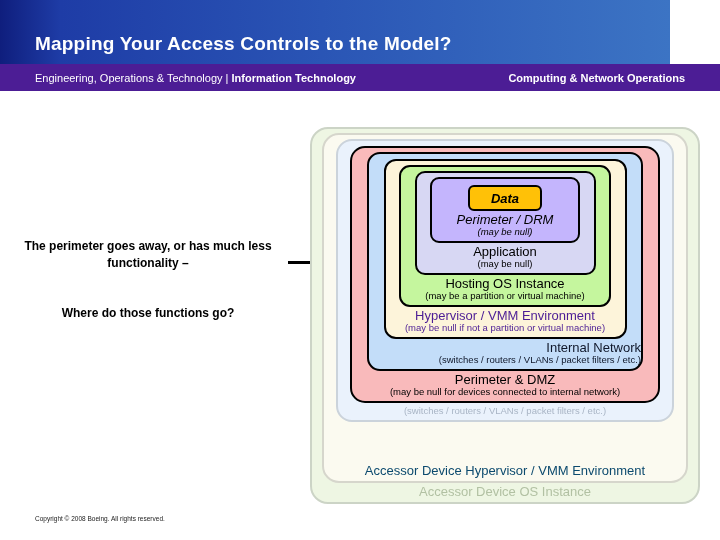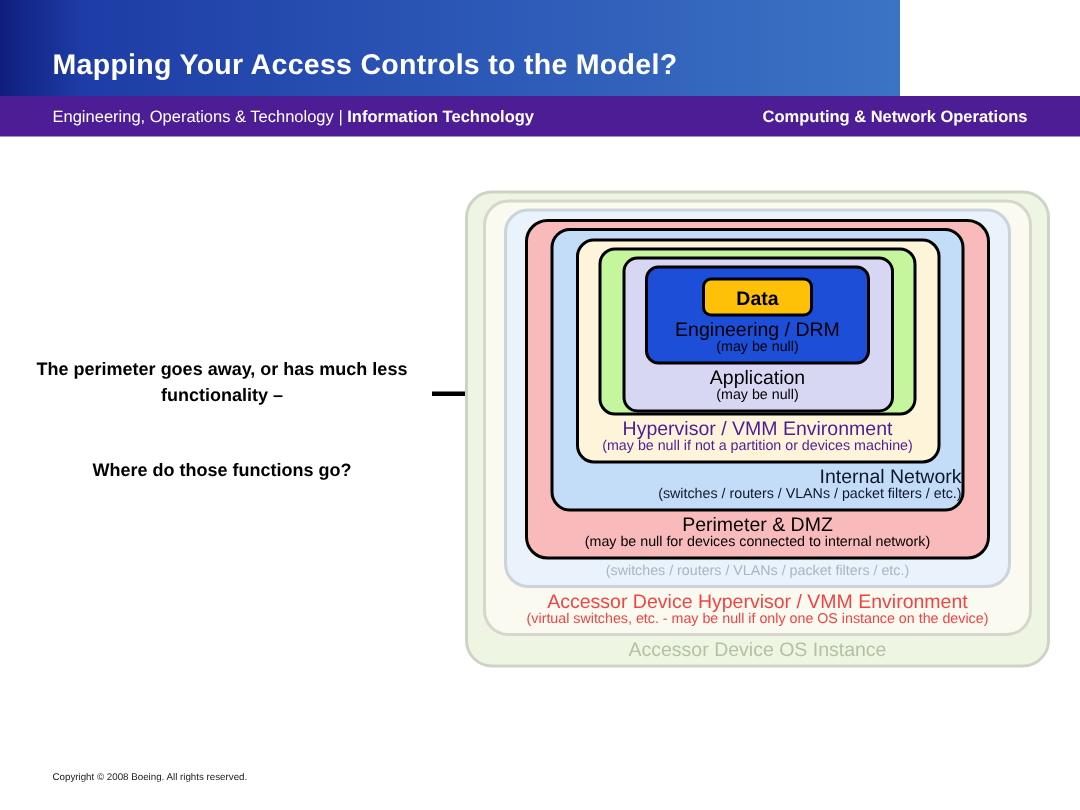--- a/index.html
+++ b/index.html
@@ -7,21 +7,21 @@
   body {
     font-family:"Liberation Sans", sans-serif;
     background:#ffffff;
     position:relative;
     overflow:hidden;
   }
   .slide { position:absolute; inset:0; background:#ffffff; }
 
   
   .header {
-    position:absolute; left:0; top:0; width:600px; height:64px;
+    position:absolute; left:0; top:0; width:670px; height:64px;
     background:linear-gradient(90deg,#0f1e7d 0%, #1e3ca6 9%, #2a55b5 48%, #3c74c4 100%);
   }
   .title {
     position:absolute; left:35px; top:33px;
     color:#ffffff; font-size:19px; font-weight:bold; letter-spacing:0.2px;
     white-space:nowrap;
   }
   .subbar {
     position:absolute; left:0; top:64px; width:720px; height:27px;
     background:#4c1d95;
@@ -102,57 +102,60 @@
 
   <div class="diagram">
     <div class="ring r0" style="background: rgb(238, 246, 227); border-color: rgb(204, 212, 198);">
       <div class="ring r1" style="background: rgb(251, 250, 240); border-color: rgb(214, 214, 204);">
         <div class="ring r2" style="background: rgb(234, 242, 252); border-color: rgb(203, 211, 219);">
           <div class="ring r3" style="background: rgb(249, 186, 187); border-color: rgb(0, 0, 0);">
             <div class="ring r4" style="background: rgb(195, 221, 249); border-color: rgb(0, 0, 0);">
               <div class="ring r5" style="background: rgb(253, 244, 218); border-color: rgb(0, 0, 0);">
                 <div class="ring r6" style="background: rgb(197, 246, 158); border-color: rgb(0, 0, 0);">
                   <div class="ring r7" style="background: rgb(215, 215, 243); border-color: rgb(0, 0, 0);">
-                    <div class="ring r8" style="background: #1d4ed8; border-color: rgb(0, 0, 0);">
+                    <div class="ring r8" style="background: #c4b5fd; border-color: rgb(0, 0, 0); font-style: italic;">
                       <div class="data-box" style="background: rgb(255, 193, 7); border-color: rgb(0, 0, 0);">
                         <span style="color: rgb(0, 0, 0);">Data</span>
                       </div>
                       <div class="ring-label" style="color: rgb(0, 0, 0);">
-                        <div class="ring-name">Engineering / DRM</div>
+                        <div class="ring-name">Perimeter / DRM</div>
                         <div class="ring-sub">(may be null)</div>
                       </div>
                     </div>
                     <div class="ring-label" style="color: rgb(0, 0, 0);">
                       <div class="ring-name">Application</div>
                       <div class="ring-sub">(may be null)</div>
                     </div>
                   </div>
+                  <div class="ring-label" style="color: rgb(0, 0, 0);">
+                    <div class="ring-name">Hosting OS Instance</div>
+                    <div class="ring-sub">(may be a partition or virtual machine)</div>
+                  </div>
                 </div>
                 <div class="ring-label" style="color: #4c1d95;">
                   <div class="ring-name">Hypervisor / VMM Environment</div>
-                  <div class="ring-sub">(may be null if not a partition or devices machine)</div>
+                  <div class="ring-sub">(may be null if not a partition or virtual machine)</div>
                 </div>
               </div>
               <div class="ring-label" style="color: #0f172a; text-align: right;">
                 <div class="ring-name">Internal Network</div>
                 <div class="ring-sub">(switches / routers / VLANs / packet filters / etc.)</div>
               </div>
             </div>
             <div class="ring-label" style="color: rgb(0, 0, 0);">
               <div class="ring-name">Perimeter &amp; DMZ</div>
               <div class="ring-sub">(may be null for devices connected to internal network)</div>
             </div>
           </div>
           <div class="ring-label" style="color: rgb(169, 181, 197);">
             <div class="ring-sub">(switches / routers / VLANs / packet filters / etc.)</div>
           </div>
         </div>
-        <div class="ring-label" style="color: #ef4444;">
+        <div class="ring-label" style="color: #0c4a6e; margin-top: 40px;">
           <div class="ring-name">Accessor Device Hypervisor / VMM Environment</div>
-          <div class="ring-sub">(virtual switches, etc. - may be null if only one OS instance on the device)</div>
         </div>
       </div>
       <div class="ring-label" style="color: rgb(178, 193, 163);">
         <div class="ring-name">Accessor Device OS Instance</div>
       </div>
     </div>
   </div>
 
   <div class="copyright">Copyright © 2008 Boeing. All rights reserved.</div>
 

